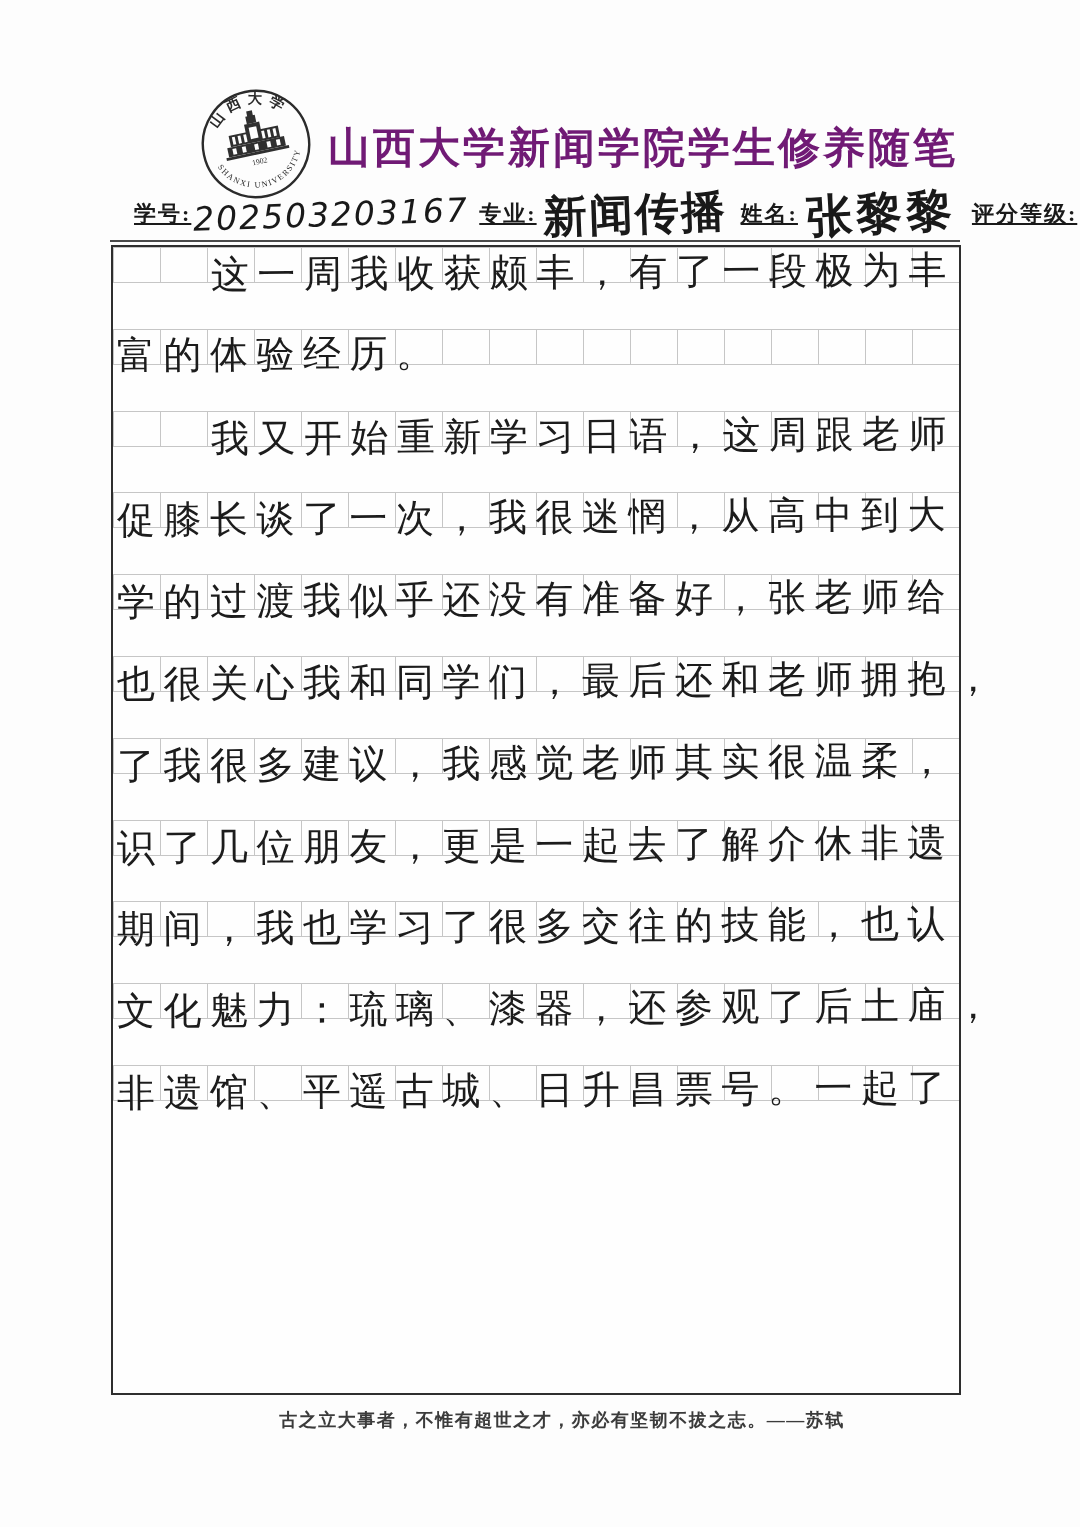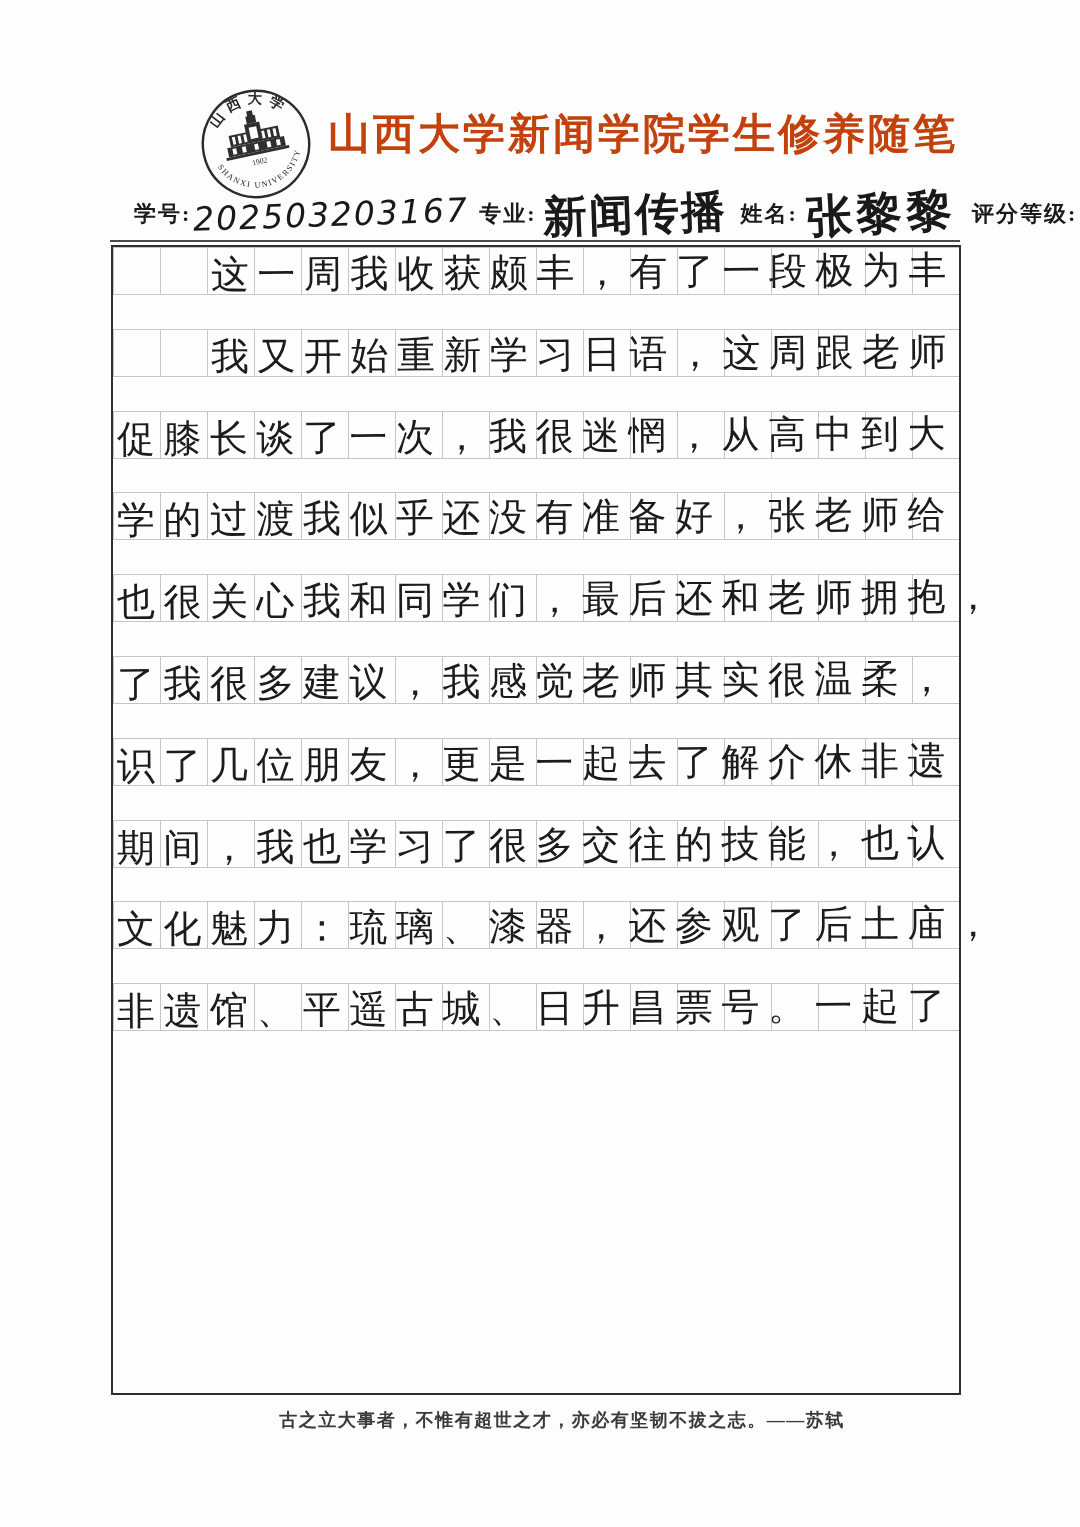--- a/index.html
+++ b/index.html
@@ -11,36 +11,37 @@
     overflow:hidden;
     font-family:"Liberation Serif", serif;
     color:#1f1f1f;
   }
   
   .seal {
     position:absolute; left:196px; top:86px;
     width:120px; height:116px;
   }
   .title {
-    position:absolute; left:328px; top:106px;
+    position:absolute; left:328px; top:120px;
     width:600px;
     font-size:42px; font-weight:700;
     letter-spacing:3px;
-    color:#c2410c;
+    color:#701a75;
     font-family:"Liberation Serif", serif;
     white-space:nowrap;
   }
   
   .info-row {
     position:absolute; left:134px; top:186px; width:820px; height:56px;
     display:flex; align-items:center; white-space:nowrap;
   }
   .info-label {
     font-size:22px; font-weight:700; color:#1a1a1a;
     letter-spacing:2px;
+    text-decoration:underline;
   }
   .hand { color:#191919; font-family:"DejaVu Sans", sans-serif; }
   .hand.idnum {
     font-size:33px; font-style:italic; letter-spacing:2px;
     transform:rotate(-2deg); margin:0 10px 0 2px;
   }
   .hand.major {
     font-size:44px; font-weight:700; transform:rotate(-2deg);
     margin:0 14px 0 6px; letter-spacing:2px;
   }
@@ -55,21 +56,21 @@
   }
   
   .grid-frame {
     position:absolute; left:111px; top:245px;
     width:850px; height:1150px;
     border:2px solid #2e2e2e;
     background:#fefefe;
   }
   .line-block { height:81.8px; }
   .cells {
-    position:relative; height:48px;
+    position:relative; height:36px;
     border-top:1px solid #c6c6c6;
     border-bottom:1px solid #c6c6c6;
     background:repeating-linear-gradient(to right, #c6c6c6 0 1px, transparent 1px 47px);
   }
   .hand-line {
     position:absolute; top:-3px; left:0;
     display:block; white-space:nowrap;
     font-family:"DejaVu Sans", sans-serif;
     font-size:38px; line-height:54px; letter-spacing:8.5px;
     color:#1c1c1c;
@@ -145,20 +146,25 @@
   <div class="rule"></div>
 
   <div class="grid-frame" id="essay-grid">
       <div class="line-block">
         <div class="cells">
           <span class="hand-line" style="margin-left: 98px;">这一周我收获颇丰，有了一段极为丰</span>
         </div>
       </div>
       <div class="line-block">
         <div class="cells">
+          <span class="hand-line" style="margin-left: 4px;">富的体验经历。</span>
+        </div>
+      </div>
+      <div class="line-block">
+        <div class="cells">
           <span class="hand-line" style="margin-left: 98px;">我又开始重新学习日语，这周跟老师</span>
         </div>
       </div>
       <div class="line-block">
         <div class="cells">
           <span class="hand-line" style="margin-left: 4px;">促膝长谈了一次，我很迷惘，从高中到大</span>
         </div>
       </div>
       <div class="line-block">
         <div class="cells">

